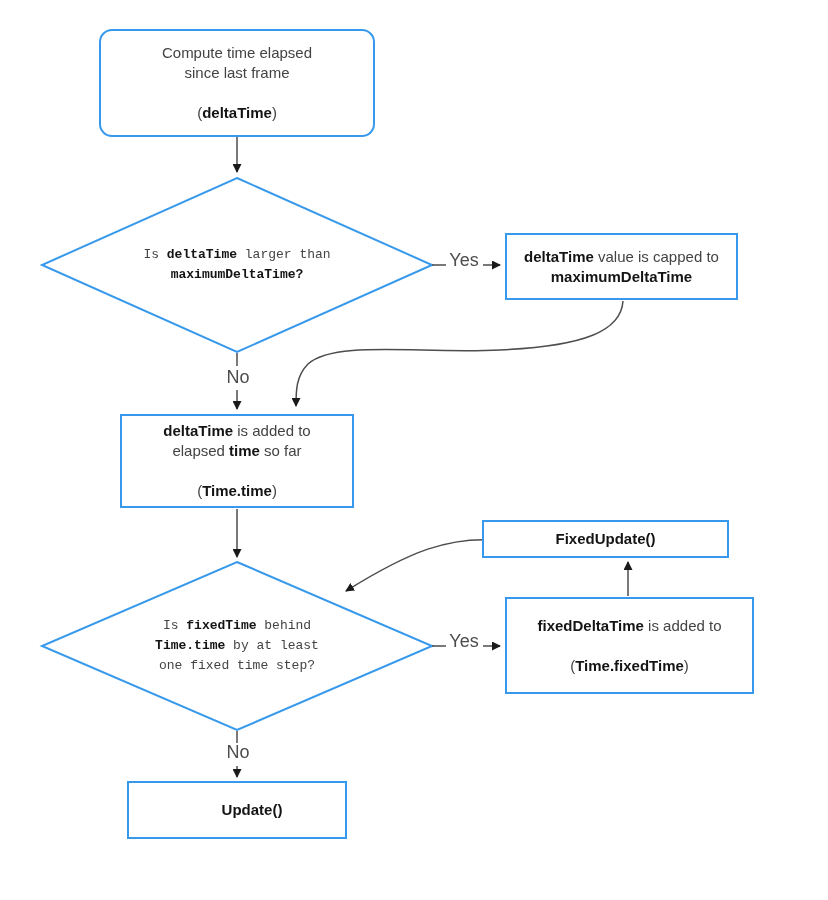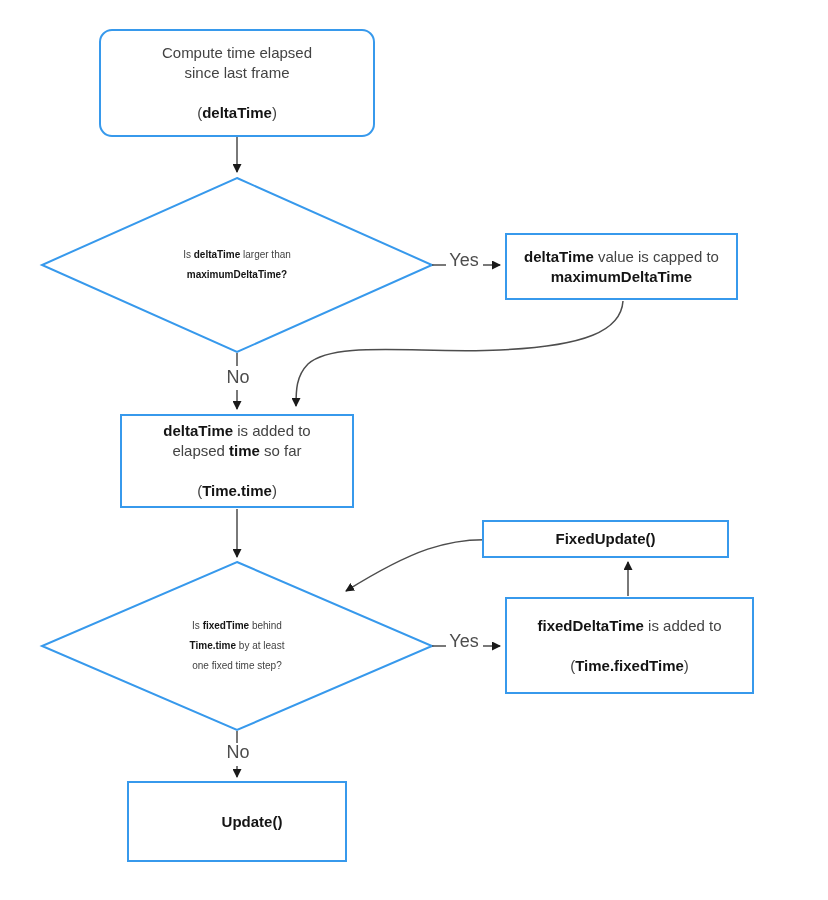--- a/index.html
+++ b/index.html
@@ -45,41 +45,42 @@
     align-items: center;
     text-align: center;
     font-size: 15px;
     line-height: 20px;
     color: var(--text);
     z-index: 2;
   }
   .dtext {
     position: absolute;
     text-align: center;
-    font-size: 10px;
+    font-size: 13px;
     line-height: 20px;
     color: var(--text);
     z-index: 2;
+    font-family: Liberation Mono, monospace;
   }
   .bold { font-weight: bold; color: var(--boldtext); }
   .edge-label {
     position: absolute;
     font-size: 18px;
     line-height: 20px;
     color: var(--line);
     text-align: center;
     z-index: 2;
   }
   
   .n-compute     { left:  99px; top:  29px; width: 276px; height: 108px; border-radius: 13px; }
   .n-cap         { left: 505px; top: 233px; width: 233px; height:  67px; }
   .n-add-delta   { left: 120px; top: 414px; width: 234px; height:  94px; }
   .n-fixedupdate { left: 482px; top: 520px; width: 247px; height:  38px; }
   .n-add-fixed   { left: 505px; top: 597px; width: 249px; height:  97px; }
-  .n-update      { left: 127px; top: 781px; width: 220px; height:  81px; padding-left: 30px; }
+  .n-update      { left: 127px; top: 781px; width: 220px; height:  58px; padding-left: 30px; }
   .t-decision1   { left:  57px; top: 245px; width: 360px; }
   .t-decision2   { left:  57px; top: 616px; width: 360px; }
   .l-yes1 { left: 445px; top: 250px; width: 38px; }
   .l-no1  { left: 220px; top: 367px; width: 36px; }
   .l-yes2 { left: 445px; top: 631px; width: 38px; }
   .l-no2  { left: 220px; top: 742px; width: 36px; }
 </style>
 </head>
 <body>
 

